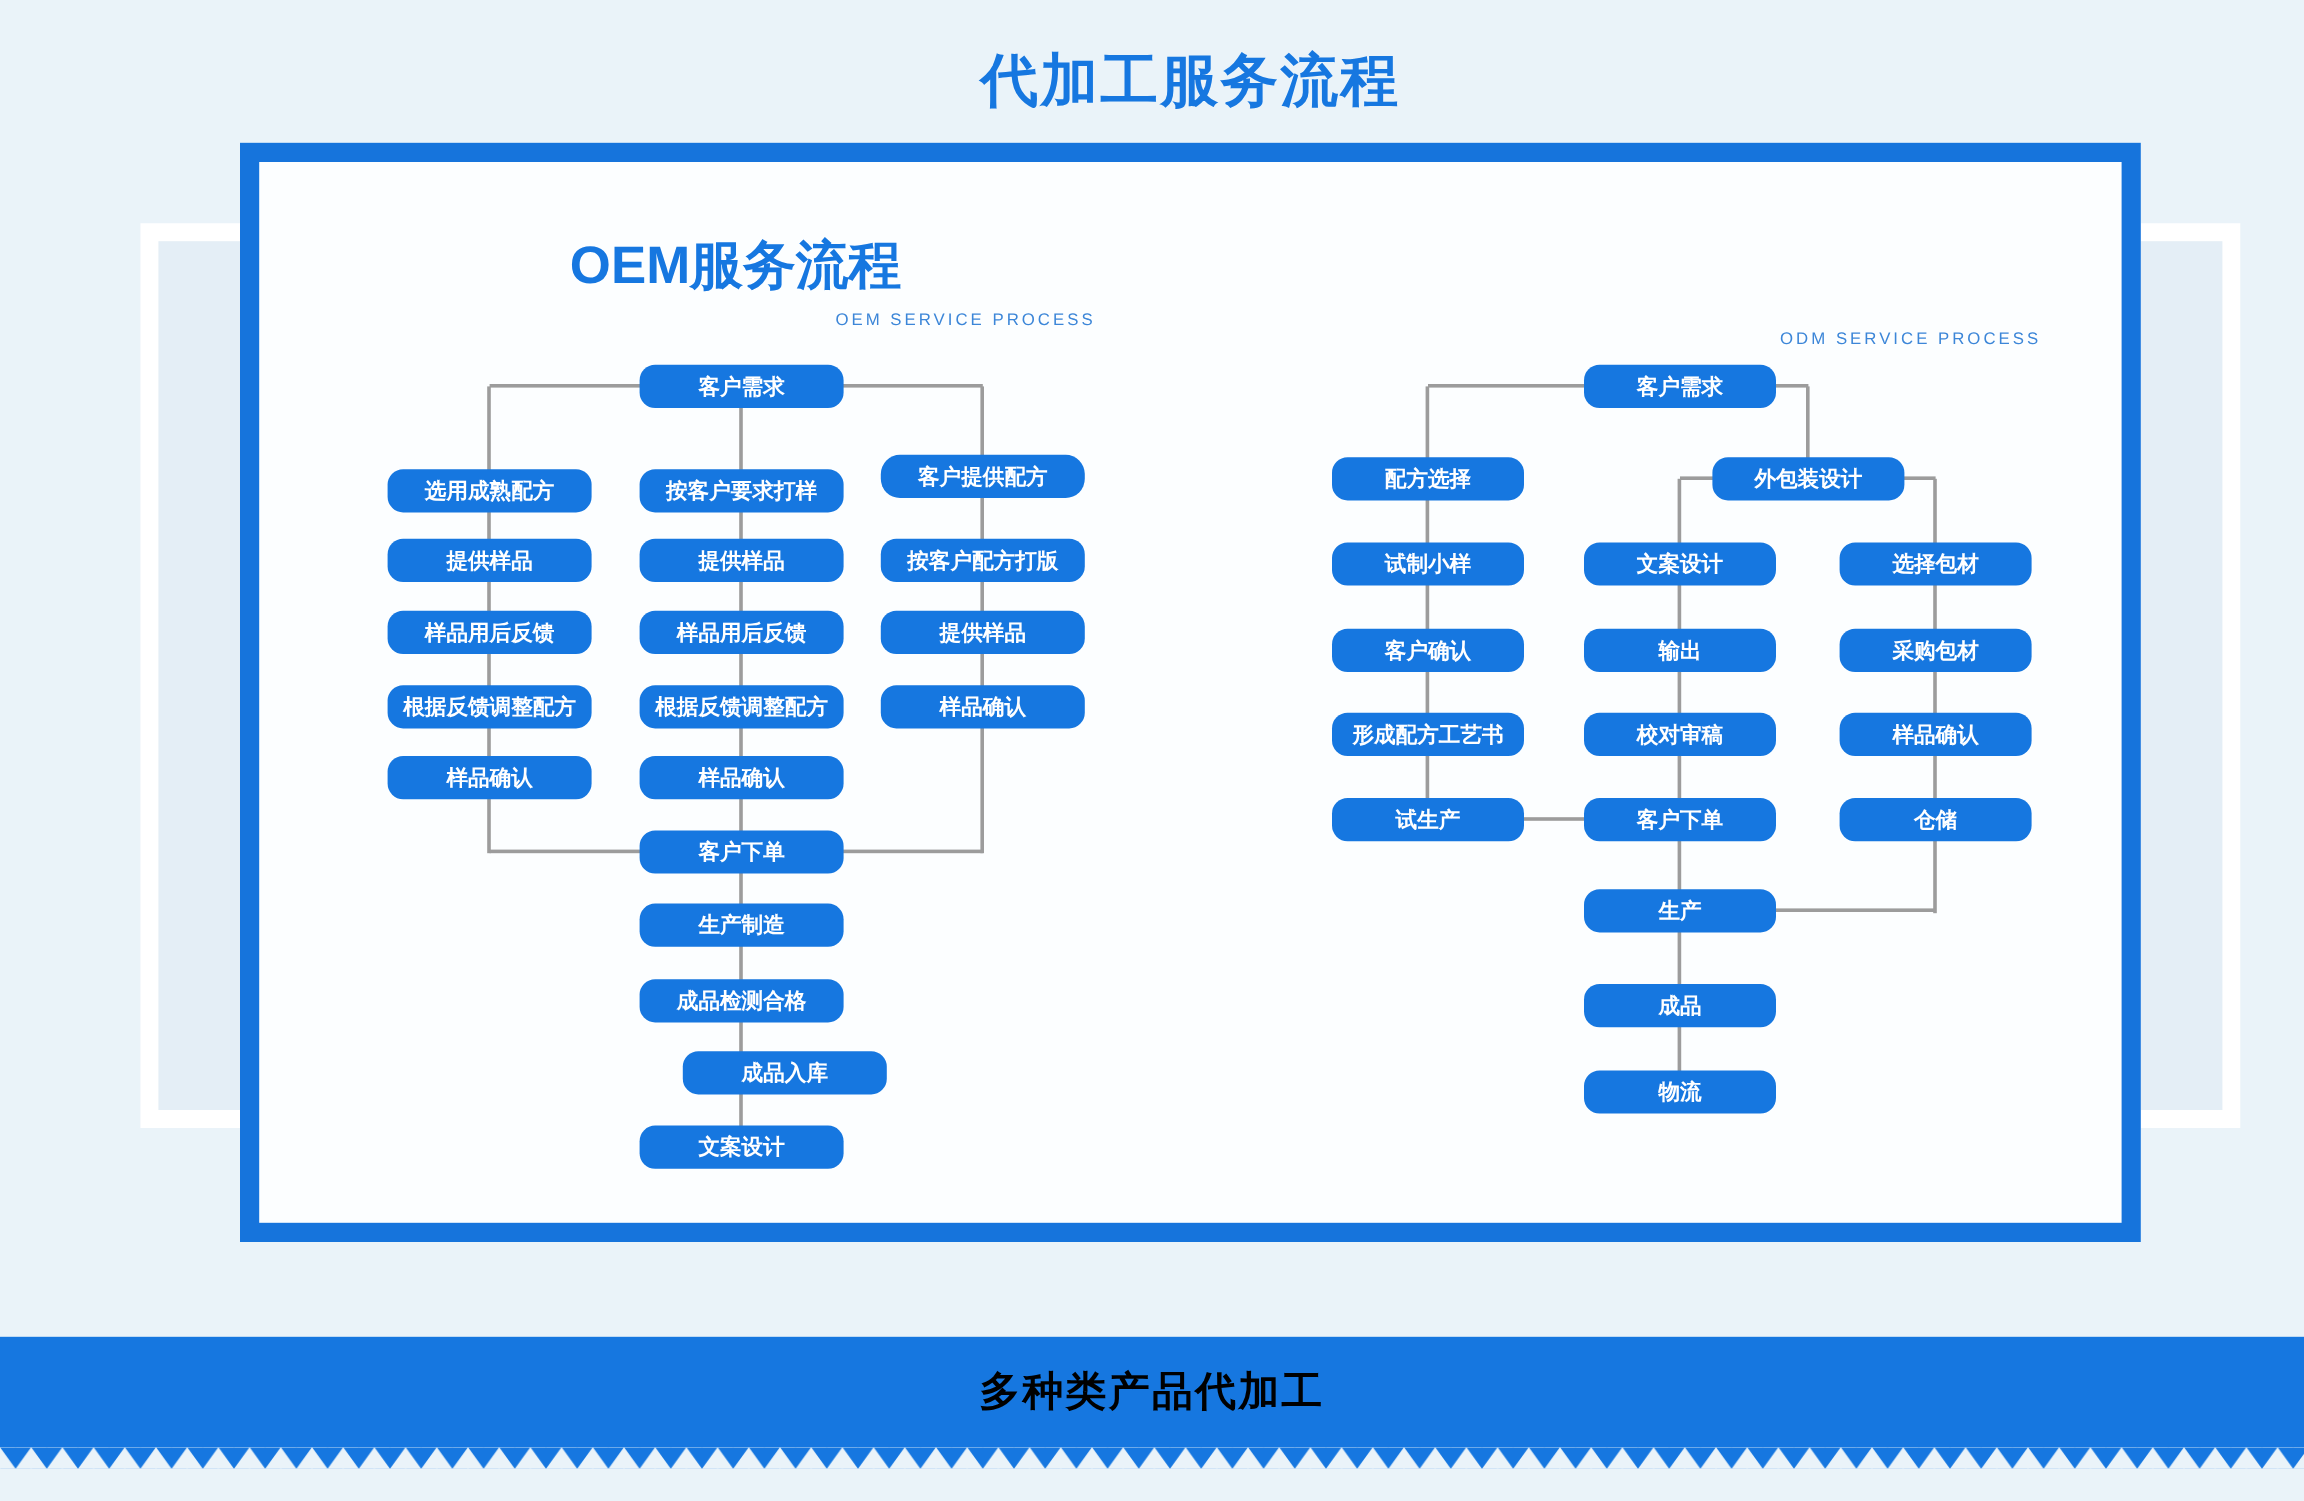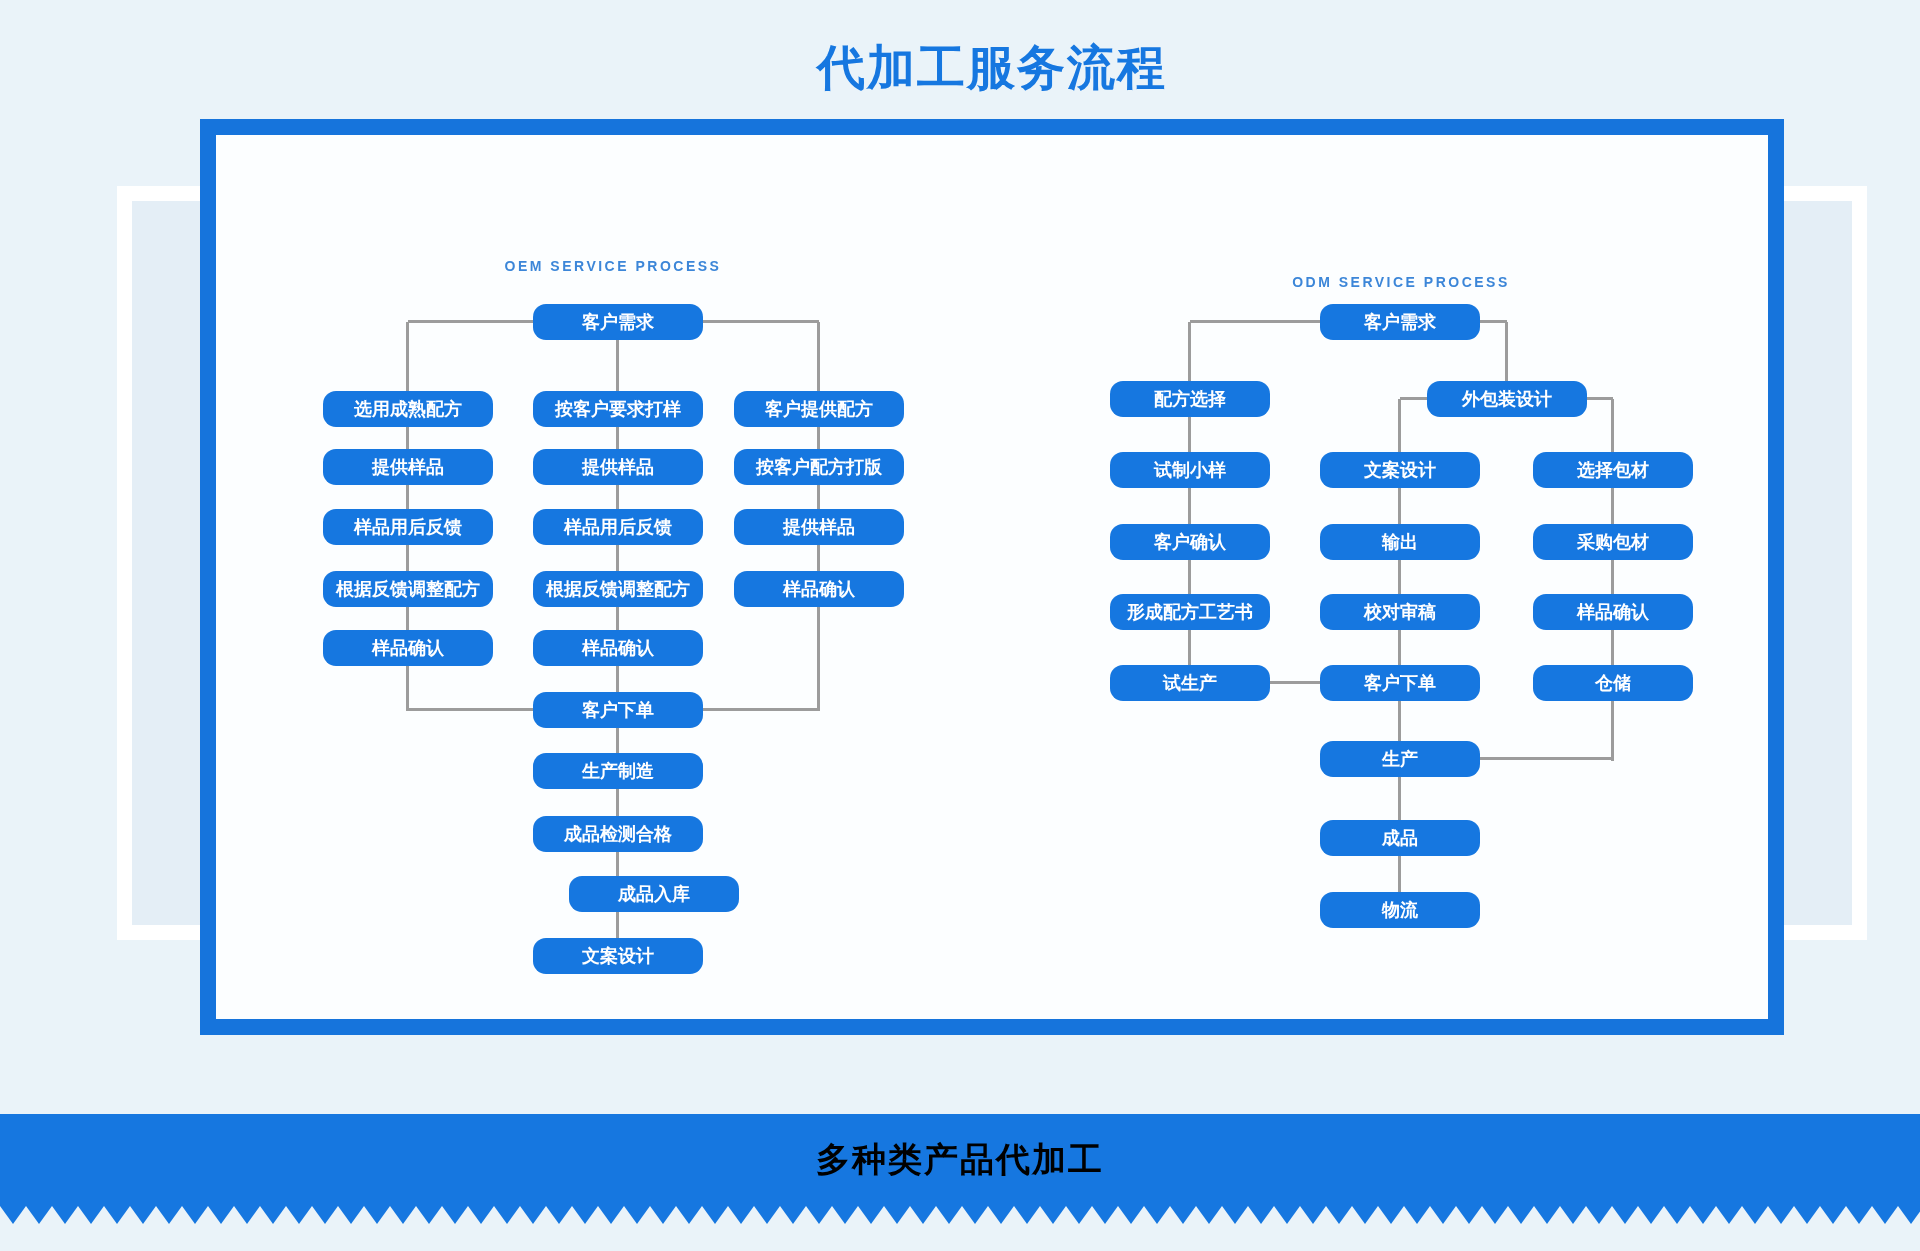--- a/index.html
+++ b/index.html
@@ -14,22 +14,22 @@
     font-size:48px;line-height:56px;font-weight:800;color:var(--accent);letter-spacing:2px;}
 
   .backdrop{position:absolute;left:117px;top:186px;width:1750px;height:754px;
     background:var(--backdrop);border:15px solid #ffffff;box-sizing:border-box;}
 
   .panel{position:absolute;left:200px;top:119px;width:1584px;height:916px;
     background:var(--panel-bg);border:16px solid var(--border-blue);box-sizing:border-box;}
 
   .sec-title{position:absolute;width:600px;margin:0;text-align:center;
     font-size:44px;line-height:52px;font-weight:800;color:var(--accent);}
-  .sec-sub{position:absolute;width:600px;text-align:center;
-    font-size:14px;letter-spacing:2.5px;color:var(--subtitle);font-weight:bold;}
+  .sec-sub{position:absolute;width:600px;text-align:right;
+    font-size:14px;letter-spacing:2.5px;color:var(--subtitle);font-weight:normal;}
 
   .node{position:absolute;height:36px;border-radius:13px;background:var(--accent);
     color:#ffffff;font-weight:bold;font-size:18px;display:flex;align-items:center;
     justify-content:center;z-index:2;white-space:nowrap;}
   .w170{width:170px;} .w160{width:160px;}
 
   .h-line,.v-line{position:absolute;background:var(--line);z-index:1;}
   .h-line{height:3px;} .v-line{width:3px;}
 
   .band{position:absolute;left:0;top:1114px;width:1920px;height:92px;background:var(--accent);
@@ -40,20 +40,21 @@
 </head>
 <body>
 
 <div class="stage">
 
   <h1 class="page-title">代加工服务流程</h1>
 
   <div class="backdrop"></div>
   <div class="panel"></div>
 
+  <h2 class="sec-title" style="left:313px;top:196px;">OEM服务流程</h2>
   <div class="sec-sub" style="left:313px;top:258px;">OEM SERVICE PROCESS</div>
   <div class="sec-sub" style="left:1101px;top:274px;">ODM SERVICE PROCESS</div>
 
   <div class="h-line" style="left:408px;top:320px;width:411px;"></div>
   <div class="v-line" style="left:406px;top:322px;height:389px;"></div>
   <div class="v-line" style="left:616px;top:322px;height:634px;"></div>
   <div class="v-line" style="left:817px;top:322px;height:389px;"></div>
   <div class="h-line" style="left:408px;top:708px;width:411px;"></div>
 
   <div class="h-line" style="left:1190px;top:320px;width:317px;"></div>
@@ -72,21 +73,21 @@
   <div class="node w170" style="left:323px;top:509px;">样品用后反馈</div>
   <div class="node w170" style="left:323px;top:571px;">根据反馈调整配方</div>
   <div class="node w170" style="left:323px;top:630px;">样品确认</div>
 
   <div class="node w170" style="left:533px;top:391px;">按客户要求打样</div>
   <div class="node w170" style="left:533px;top:449px;">提供样品</div>
   <div class="node w170" style="left:533px;top:509px;">样品用后反馈</div>
   <div class="node w170" style="left:533px;top:571px;">根据反馈调整配方</div>
   <div class="node w170" style="left:533px;top:630px;">样品确认</div>
 
-  <div class="node w170" style="left:734px;top:391px;">客户提供配方</div>
+  <div class="node w170" style="left:734px;top:379px;border-radius:16px;">客户提供配方</div>
   <div class="node w170" style="left:734px;top:449px;">按客户配方打版</div>
   <div class="node w170" style="left:734px;top:509px;">提供样品</div>
   <div class="node w170" style="left:734px;top:571px;">样品确认</div>
 
   <div class="node w170" style="left:533px;top:692px;">客户下单</div>
   <div class="node w170" style="left:533px;top:753px;">生产制造</div>
   <div class="node w170" style="left:533px;top:816px;">成品检测合格</div>
   <div class="node w170" style="left:533px;top:876px;margin-left:36px;">成品入库</div>
   <div class="node w170" style="left:533px;top:938px;">文案设计</div>
 

